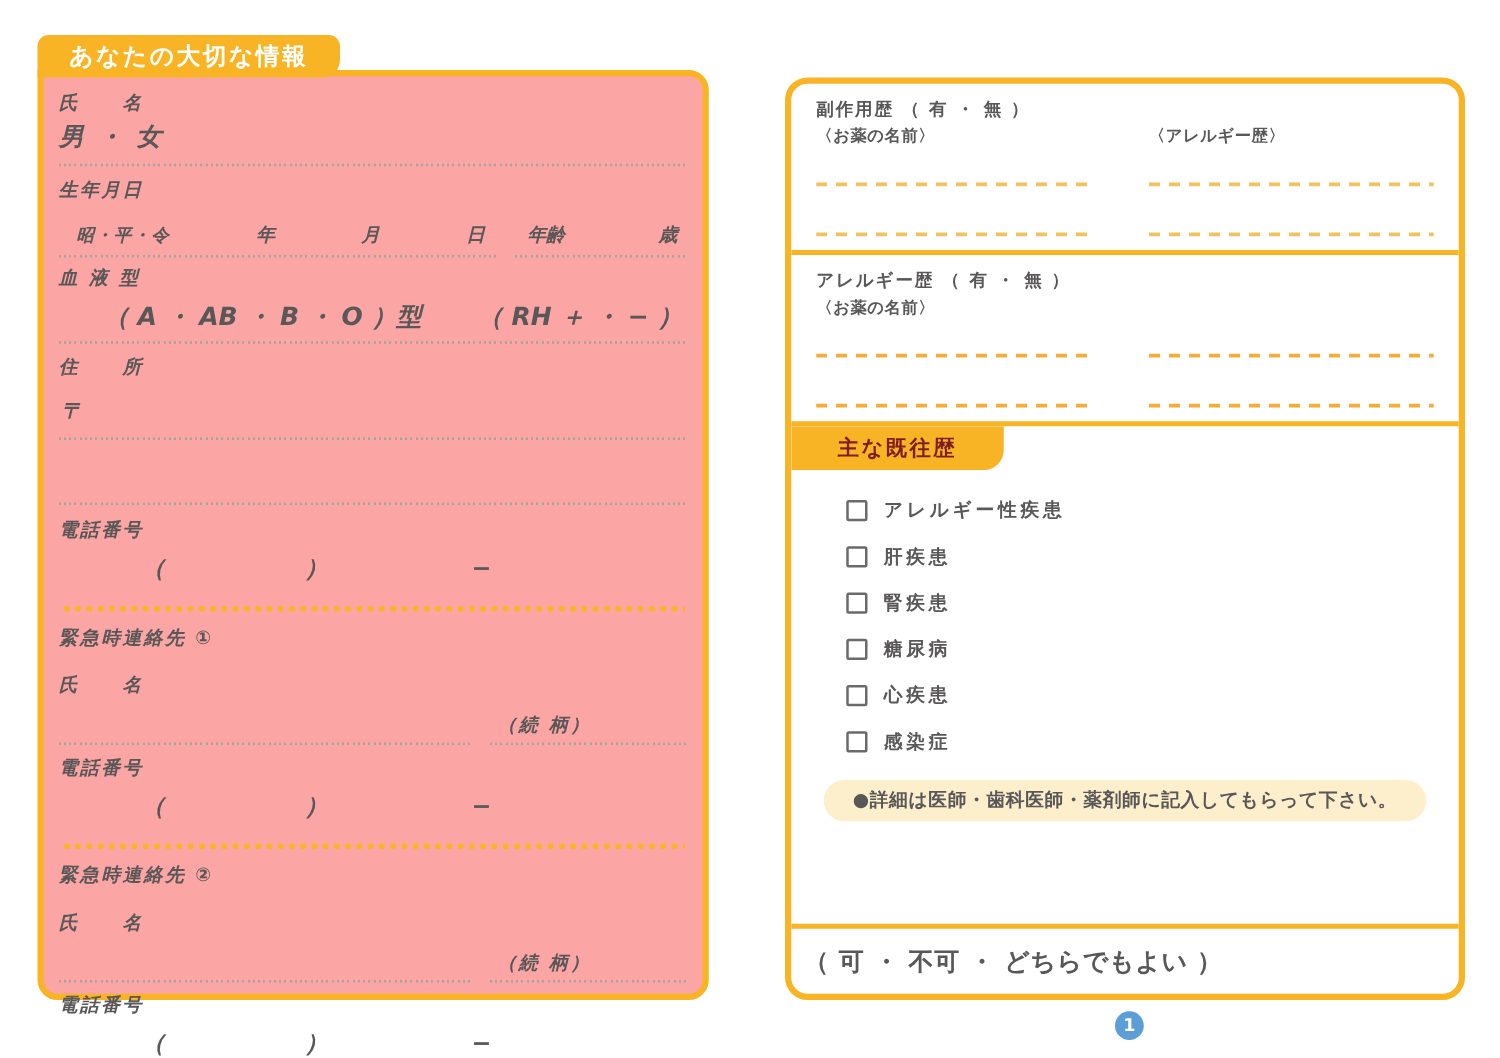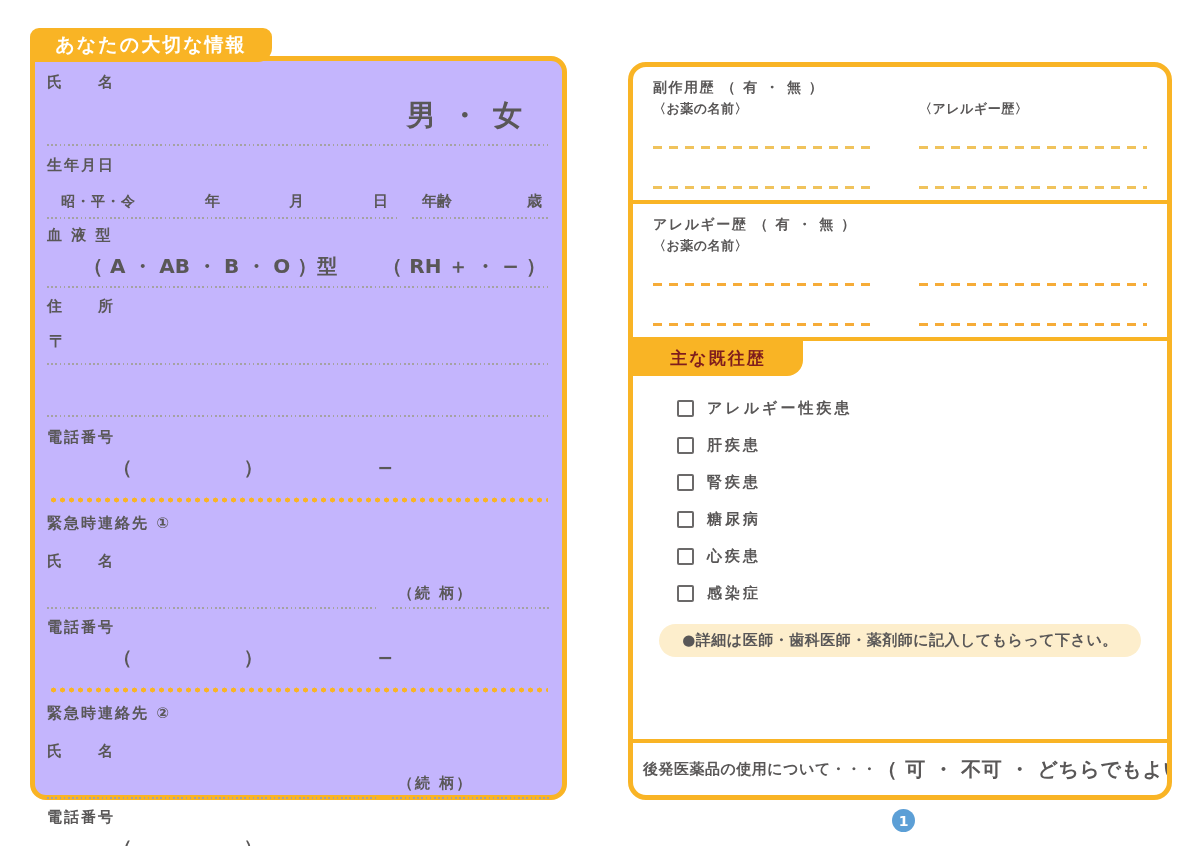--- a/index.html
+++ b/index.html
@@ -20,25 +20,25 @@
   .dashline { height:3px; }
   .dash-gold { background:repeating-linear-gradient(90deg,#f0c35c 0 9px,transparent 9px 16px); }
   .dash-orange { background:repeating-linear-gradient(90deg,#f6ac38 0 9px,transparent 9px 16px); }
 
   
   .left-wrap { position:absolute; left:30px; top:28px; width:537px; }
   .tab-left { position:relative; z-index:2; width:242px; height:34px; margin-bottom:-6px;
     background:var(--accent); border-radius:9px 9px 14px 0; color:#fff;
     display:flex; align-items:center; justify-content:center;
     font-size:19px; font-weight:700; letter-spacing:2px; }
-  .panel-left { height:744px; background:#c4b5fd; border:5px solid var(--accent);
-    border-radius:0 16px 16px 16px; padding:0 12px; }
-
-  .row-gender { margin-top:4px; text-align:right; padding-right:26px;
-    font-size:29px; font-weight:700; letter-spacing:2px; }
+  .panel-left { height:744px; background:#fca5a5; border:5px solid var(--accent);
+    border-radius:0 16px 16px 16px; padding:0 12px;font-style:italic; }
+
+  .row-gender { margin-top:4px; padding-right:26px;
+    font-size:20px; font-weight:700; letter-spacing:2px; }
   .era-row { display:flex; align-items:flex-end; margin-top:10px; }
   .era-g1 { flex:1; display:flex; justify-content:space-between; align-items:flex-end;
     padding:0 10px 8px 14px; height:34px; }
   .era-g2 { width:138px; margin-left:14px; display:flex; justify-content:space-between;
     align-items:flex-end; padding:0 8px 8px 10px; height:34px; }
   .era-small { font-size:14px; font-weight:600; letter-spacing:1px; }
   .era-b { font-size:15px; font-weight:700; }
   .blood-row { display:flex; justify-content:space-between; align-items:baseline;
     padding:0 4px 0 36px; margin-top:8px; font-size:20px; font-weight:700; }
   .postal-row { margin-top:14px; font-size:17px; font-weight:700; padding:0 2px 10px 2px; }
@@ -243,21 +243,20 @@
             <span class="chk-lbl">感染症</span>
           </div>
 
 
         </div>
       <div class="note-pill">●詳細は医師・歯科医師・薬剤師に記入してもらって下さい。</div>
     </div>
     <div class="hdivider"></div>
 
     <div class="sec sec4">
-      <span class="gen-label">後発医薬品の使用について・・・</span>
       <span class="gen-options">（ 可 ・ 不可 ・ どちらでもよい ）</span>
     </div>
 
   </div>
 
   <div class="page-dot">
     <span>1</span>
   </div>
 
 </div>

